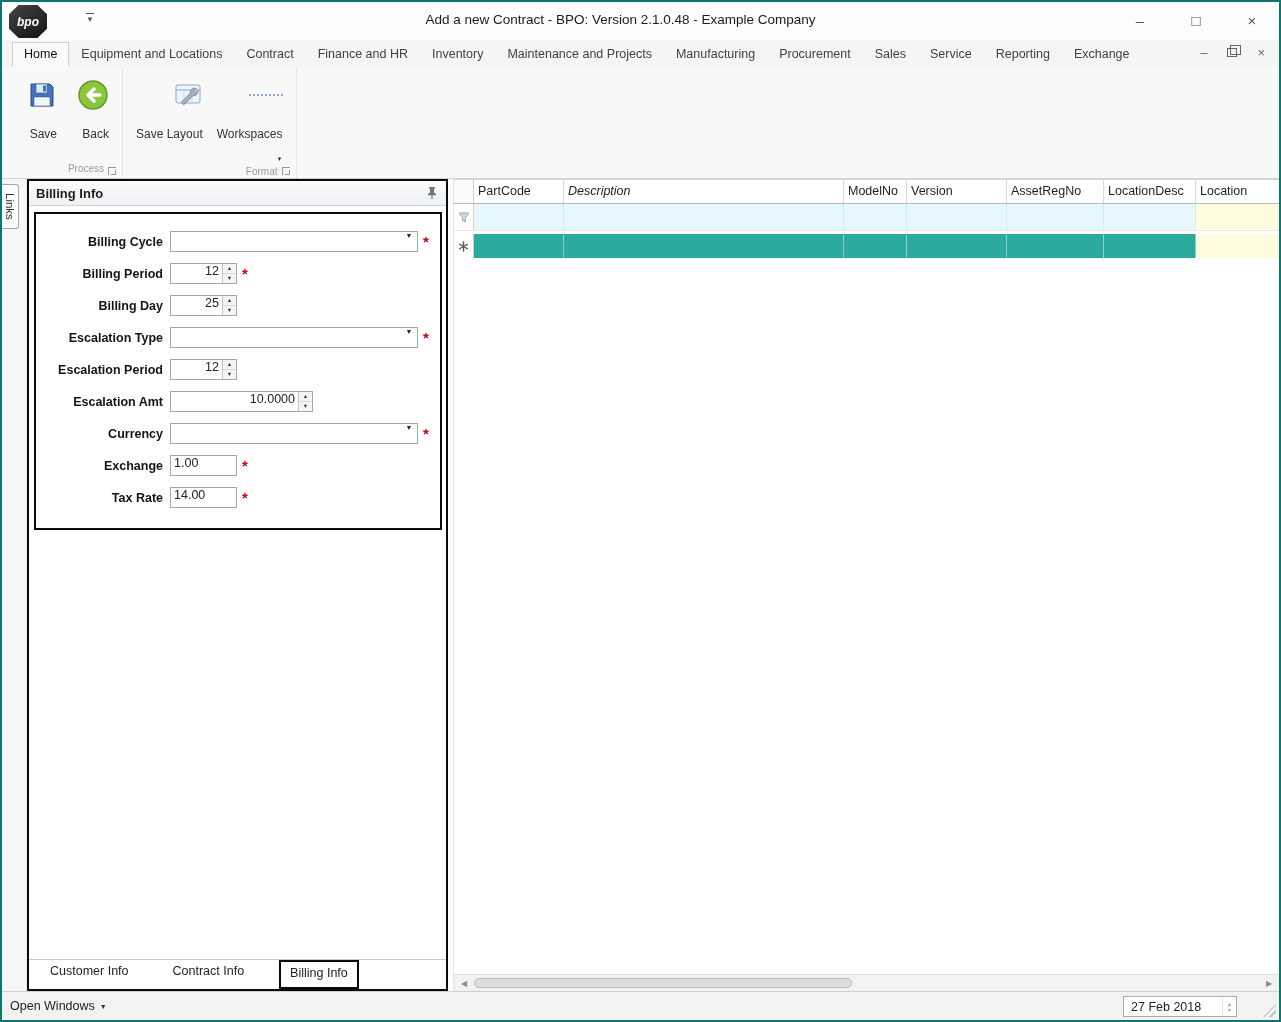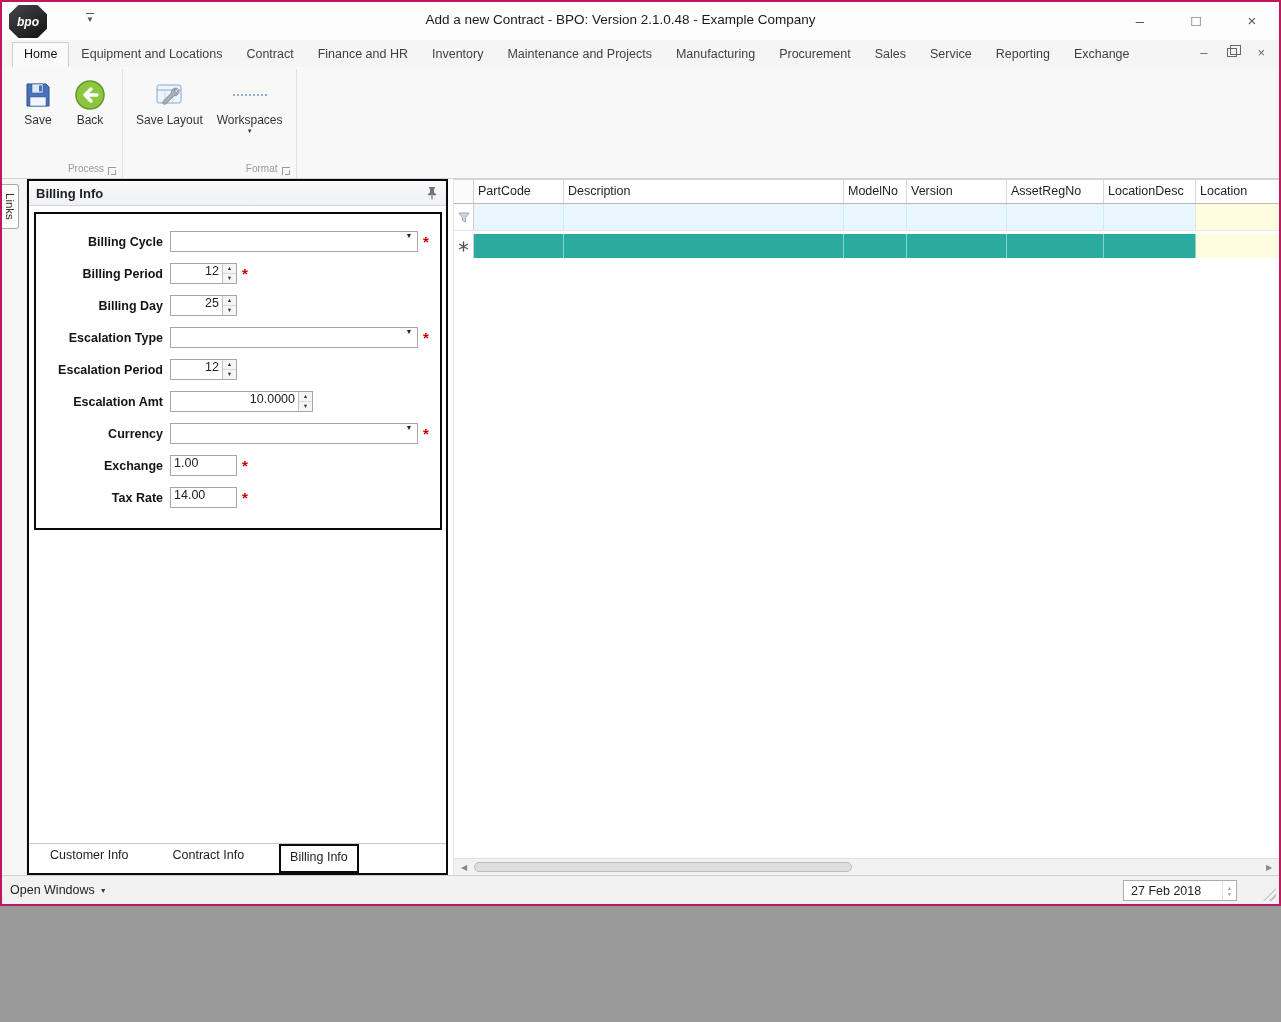--- a/index.html
+++ b/index.html
@@ -1,18 +1,18 @@
 <!DOCTYPE html>
 <html style="--teal: #2bab9e; --blue: #e8f7fd; --yellow: #fffce0; --red: #cc0000;"><head>
 <meta charset="utf-8">
 <style>
 *{margin:0;padding:0;box-sizing:border-box}
 html,body{width:1281px;height:1022px;overflow:hidden}
 body{font-family:"Liberation Sans",sans-serif;background:#9a9a9a}
-.window{width:1281px;height:906px;background:#fff;border:2px solid #be185d;display:flex;flex-direction:column;position:relative;overflow:hidden}
+.window{width:1281px;height:1022px;background:#fff;border:2px solid #0f766e;display:flex;flex-direction:column;position:relative;overflow:hidden}
 
 
 .titlebar{height:38px;background:#fdfdfd;position:relative;flex:0 0 auto}
 .logo{position:absolute;left:7px;top:3px;width:38px;height:33px;background:linear-gradient(145deg,#454547,#131315);clip-path:polygon(25% 0,75% 0,100% 28%,100% 72%,75% 100%,25% 100%,0 72%,0 28%);color:#fff;font-weight:bold;font-style:italic;font-size:12px;display:flex;align-items:center;justify-content:center}
 .qat{position:absolute;left:84px;top:11px;color:#555;font-size:8px;border-top:1.5px solid #555;padding-top:1px;line-height:9px}
 .title{position:absolute;left:120px;right:160px;top:10px;text-align:center;font-size:13.5px;color:#1b1b1b;white-space:nowrap;overflow:hidden}
 .tb-controls{position:absolute;right:14px;top:0;height:100%;display:flex;align-items:center;gap:30px;color:#555}
 .tb-btn{width:26px;text-align:center;font-size:15px;line-height:16px}
 
 
@@ -20,21 +20,21 @@
 .rtab{padding:4px 11px 5px;font-size:12.5px;color:#3f3f3f;border:1px solid transparent;white-space:nowrap}
 .rtab.active{background:#fafafb;border-color:#cecece;border-bottom-color:#f8f8f9;color:#111}
 .mb-controls{position:absolute;right:14px;top:5px;display:flex;gap:20px;align-items:center;color:#666;font-size:13px}
 .restore-glyph{position:relative;width:10px;height:9px;border:1px solid #666;background:#f5f5f6;display:inline-block}
 .restore-glyph::before{content:"";position:absolute;top:-4px;left:2px;width:9px;height:8px;border:1px solid #666}
 
 
 .ribbon{height:112px;background:#f8f8f9;border-bottom:1px solid #d2d2d4;display:flex;padding:2px 0 0 4px;flex:0 0 auto}
 .rgroup{display:flex;flex-direction:column;border-right:1px solid #e3e3e5;padding:0 2px}
 .rgroup-buttons{flex:1;display:flex;align-items:flex-start;padding:6px 4px 0}
-.rbtn{display:flex;flex-direction:column;align-items:center;gap:2px;padding:4px 7px;min-width:52px;font-size:12px;color:#333;cursor:default}
+.rbtn{display:flex;flex-direction:column;align-items:flex-end;gap:16px;padding:4px 7px;min-width:52px;font-size:12px;color:#333;cursor:default}
 .rbtn .icon{height:32px;display:flex;align-items:center;justify-content:center}
 .ws-caret{font-size:6px;color:#333;line-height:4px}
 .rgroup-label{height:19px;display:flex;align-items:center;justify-content:flex-end;color:#9b9b9b;font-size:10px;position:relative;padding:0 16px}
 .launcher{position:absolute;right:4px;bottom:3px;width:8px;height:8px;border-left:1px solid #9a9a9a;border-top:1px solid #9a9a9a}
 .launcher::after{content:"";position:absolute;right:0;bottom:0;width:4px;height:4px;border-right:1px solid #9a9a9a;border-bottom:1px solid #9a9a9a}
 .ws-icon{display:grid;grid-template-columns:repeat(3,8px);grid-auto-rows:8px;gap:2px}
 .ws-icon i{background:linear-gradient(#8fb3e0,#5a86c6);border-radius:2px;border:1px solid #4a74b0}
 
 
 .main{flex:1;display:flex;background:#fff;min-height:0}
@@ -309,21 +309,21 @@
         </div>
     </div>
 
     <div class="splitter"></div>
 
     <div class="grid-area">
       <div class="grid-header-row">
         <div class="ind"></div>
         <div class="cells">
             <div class="hcell" style="width: 90px;">PartCode</div>
-            <div class="hcell" style="width: 280px;">Description</div>
+            <div class="hcell" style="width: 280px; font-style: italic;">Description</div>
             <div class="hcell" style="width: 63px;">ModelNo</div>
             <div class="hcell" style="width: 100px;">Version</div>
             <div class="hcell" style="width: 97px;">AssetRegNo</div>
             <div class="hcell" style="width: 92px;">LocationDesc</div>
             <div class="hcell" style="width: 84px;">Location</div>
           </div>
       </div>
       <div class="filter-row">
         <div class="ind">
           <svg width="12" height="11" viewBox="0 0 12 11">

